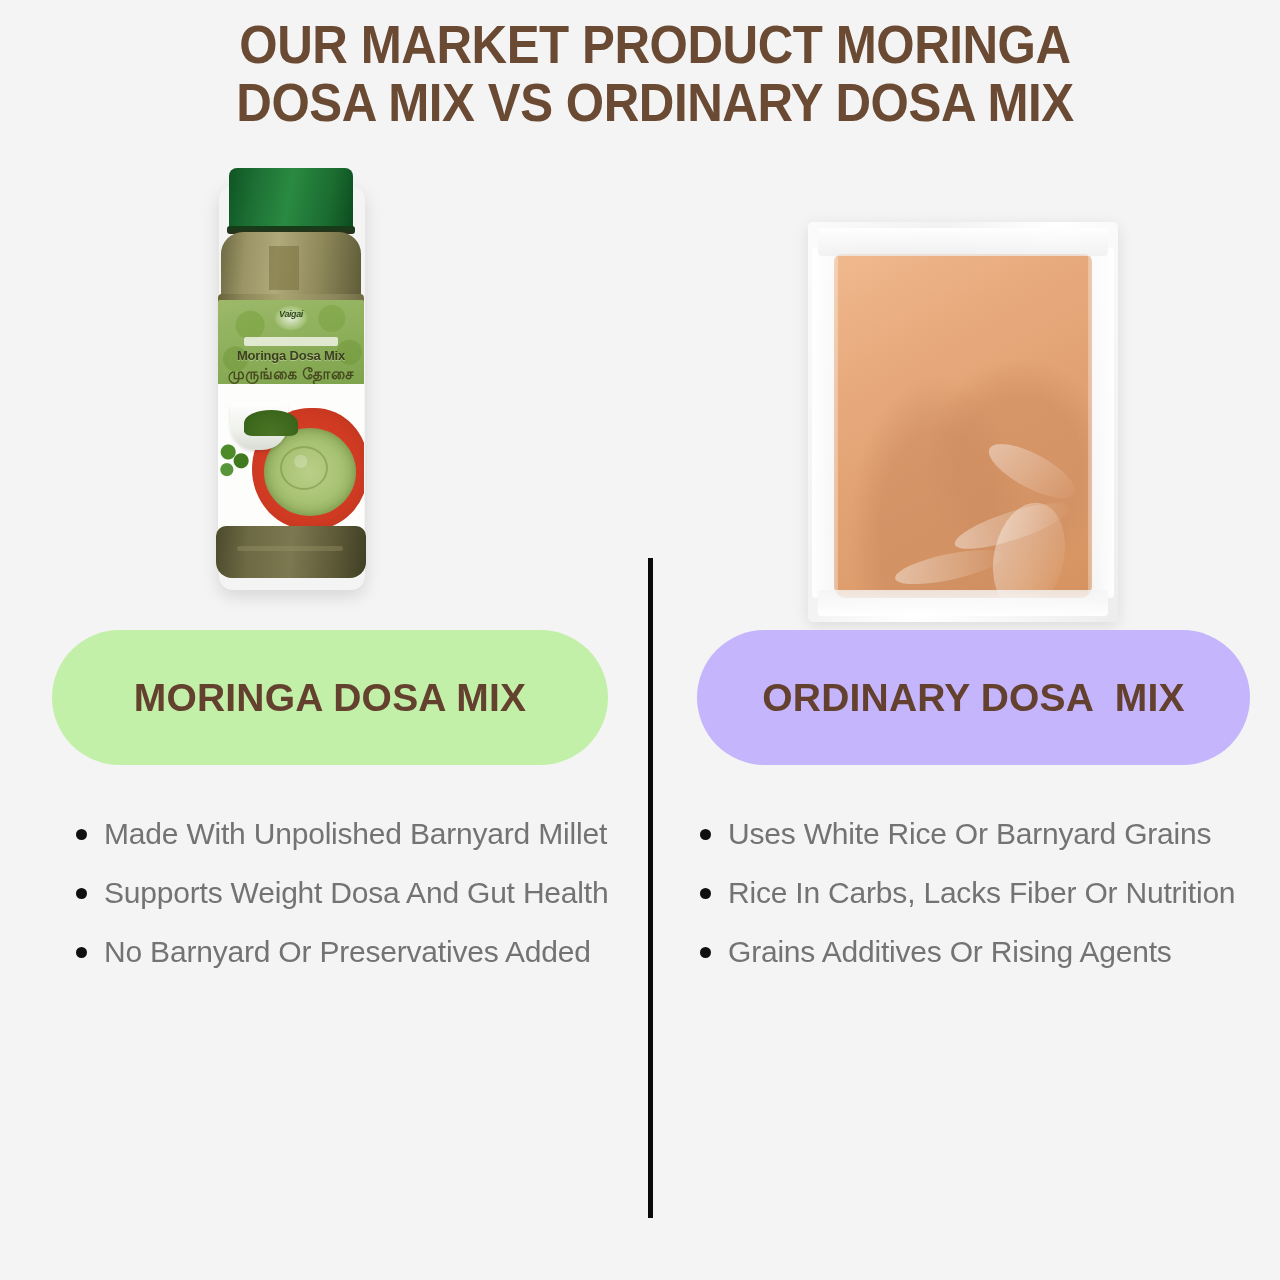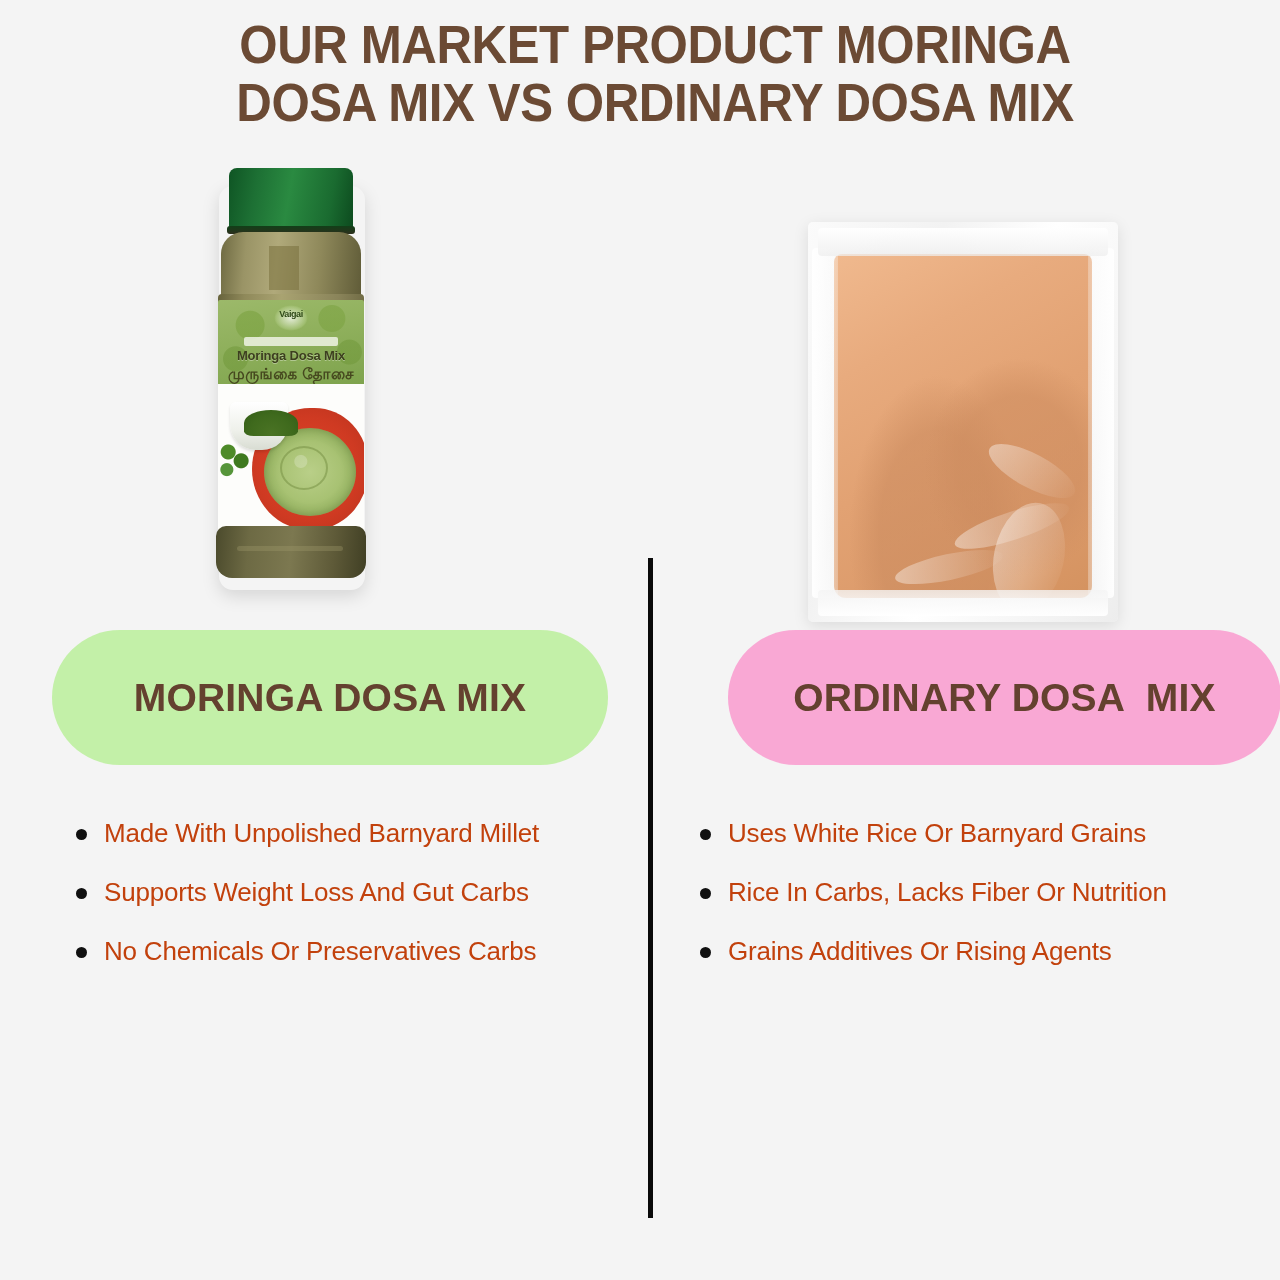--- a/index.html
+++ b/index.html
@@ -136,20 +136,21 @@
     border-radius: 50%;
   }
   .brand-mark {
     position: absolute;
     left: 50%;
     top: 9px;
     transform: translateX(-50%);
     font-size: 9px;
     color: #2f4a18;
     font-weight: bold;
+    font-style: italic;
     letter-spacing: -0.4px;
   }
   .label-strip {
     position: absolute;
     left: 26px;
     top: 37px;
     width: 94px;
     height: 9px;
     background: rgba(245,248,238,0.8);
     border-radius: 2px;
@@ -355,23 +356,23 @@
     display: flex;
     align-items: center;
     justify-content: center;
   }
   .pill-left {
     left: 52px;
     width: 556px;
     background: #C3F0A8;
   }
   .pill-right {
-    left: 728px;
+    left: 697px;
     width: 553px;
-    background: #f9a8d4;
+    background: #c4b5fd;
   }
   .pill-text {
     color: #64412F;
     font-weight: bold;
     font-size: 39px;
     letter-spacing: 0.2px;
     white-space: pre;
   }
 
   
@@ -381,22 +382,22 @@
   }
   .list-left  { left: 58px;  width: 590px; }
   .list-right { left: 682px; width: 580px; }
   .list ul {
     margin: 0;
     padding: 0 0 0 46px;
     list-style: none;
   }
   .list li {
     position: relative;
-    color: #c2410c;
-    font-size: 26px;
+    color: #737373;
+    font-size: 30px;
     line-height: 57px;
     margin: 0 0 2px 0;
     letter-spacing: -0.2px;
   }
   .list li::before {
     content: "";
     position: absolute;
     left: -28px;
     top: 24px;
     width: 11px;
@@ -468,22 +469,22 @@
   <span class="pill-text">MORINGA DOSA MIX</span>
 </div>
 
 <div class="pill pill-right">
   <span class="pill-text">ORDINARY DOSA  MIX</span>
 </div>
 
 <div class="list list-left">
   <ul>
     <li>Made With Unpolished Barnyard Millet</li>
-    <li>Supports Weight Loss And Gut Carbs</li>
-    <li>No Chemicals Or Preservatives Carbs</li>
+    <li>Supports Weight Dosa And Gut Health</li>
+    <li>No Barnyard Or Preservatives Added</li>
   </ul>
 </div>
 
 <div class="list list-right">
   <ul>
     <li>Uses White Rice Or Barnyard Grains</li>
     <li>Rice In Carbs, Lacks Fiber Or Nutrition</li>
     <li>Grains Additives Or Rising Agents</li>
   </ul>
 </div>

